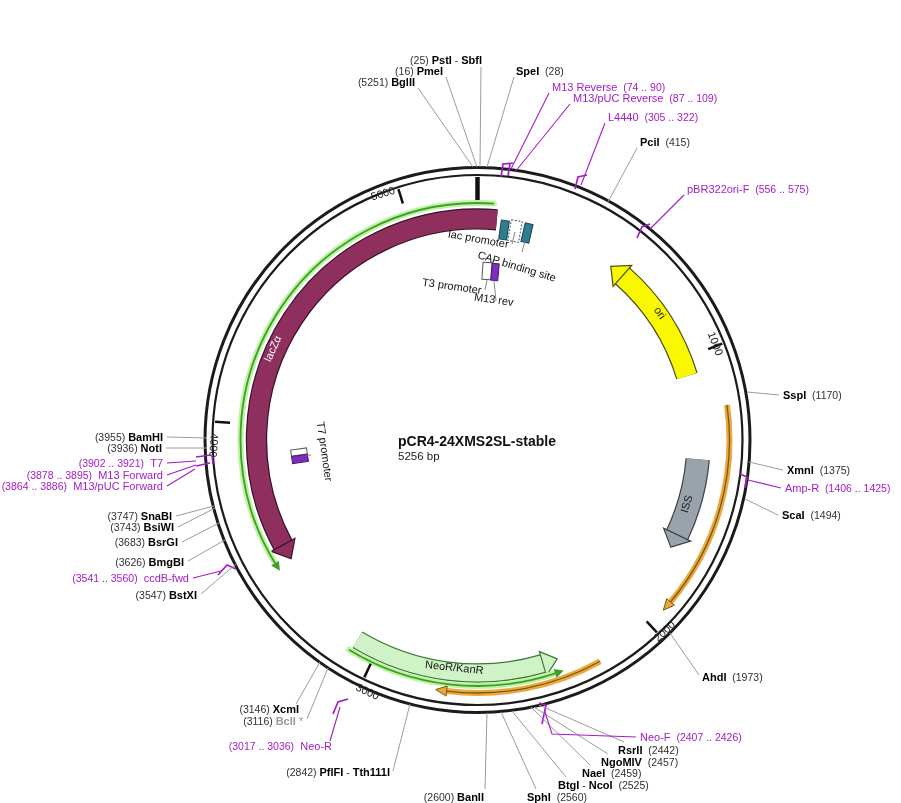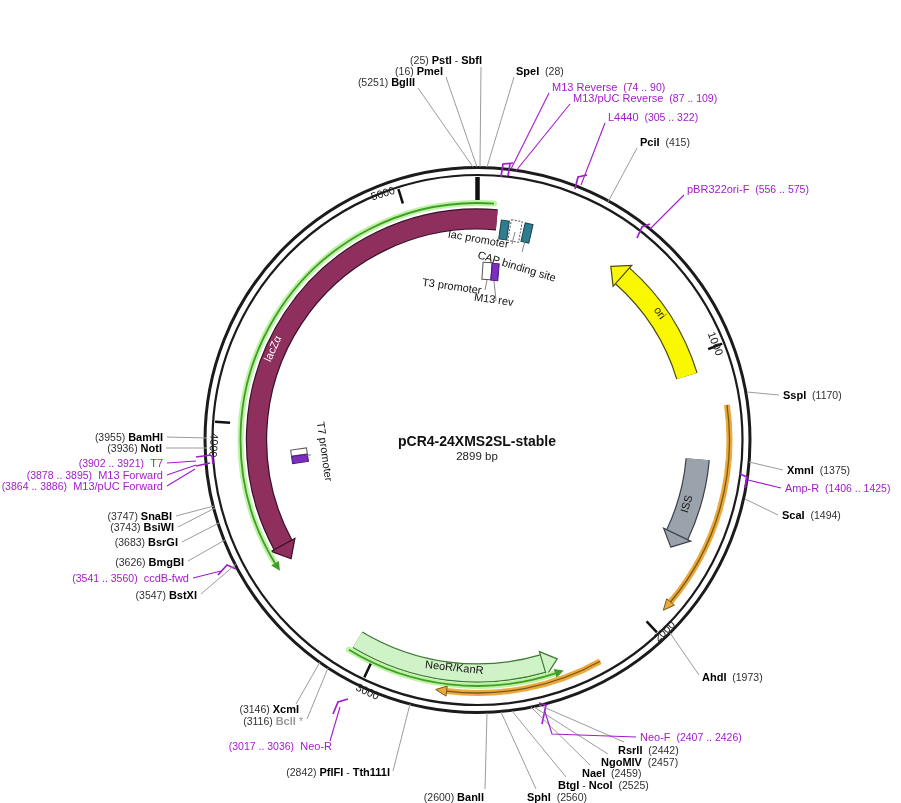--- a/index.html
+++ b/index.html
@@ -9,21 +9,21 @@
   text{font-family:"Liberation Sans",sans-serif;}
   .t-en{font-weight:bold;font-size:11px;fill:#000;}
   .t-co{font-size:10.5px;fill:#303030;}
   .t-pr{font-size:11px;fill:#A21CCB;}
   .t-prc{font-size:10.5px;fill:#A21CCB;}
   .t-dim{font-weight:bold;font-size:11px;fill:#9a9a9a;}
   .t-dimc{font-size:10.5px;fill:#9a9a9a;}
   .tick-label{font-size:11px;fill:#222;}
   .inner-label{font-size:11px;fill:#111;}
   #title-block{position:absolute;left:477px;top:433px;transform:translateX(-50%);
-               text-align:center;white-space:nowrap;}
+               white-space:nowrap;}
   #title-block .name{font-size:14px;font-weight:bold;color:#111;}
   #title-block .size{font-size:11.5px;color:#222;margin-top:1px;}
   #watermark{position:absolute;top:3px;right:8px;display:flex;align-items:center;gap:5px;
              font-size:13.5px;color:#c6cbd0;}
   #watermark .wm-snap{color:#f2aea8;}
 </style>
 </head>
 <body>
 
 <div id="canvas">
@@ -166,16 +166,16 @@
       <polyline points="311,455 306,455" fill="none" stroke="#777" stroke-width="0.9"></polyline>
       <text x="508" y="248" text-anchor="end" class="inner-label" transform="rotate(10,508,248)">lac promoter</text>
       <text x="477" y="258" text-anchor="start" class="inner-label" transform="rotate(17,477,258)">CAP binding site</text>
       <text x="481" y="294" text-anchor="end" class="inner-label" transform="rotate(8,481,294)">T3 promoter</text>
       <text x="513" y="306" text-anchor="end" class="inner-label" transform="rotate(8,513,306)">M13 rev</text>
       <text x="321" y="452" text-anchor="middle" class="inner-label" transform="rotate(82,321,452)">T7 promoter</text>
     </svg>
 
   <div id="title-block">
     <div class="name">pCR4-24XMS2SL-stable</div>
-    <div class="size">2899 bp</div>
+    <div class="size">5256 bp</div>
   </div>
 
 </div>
 
 </body></html>

